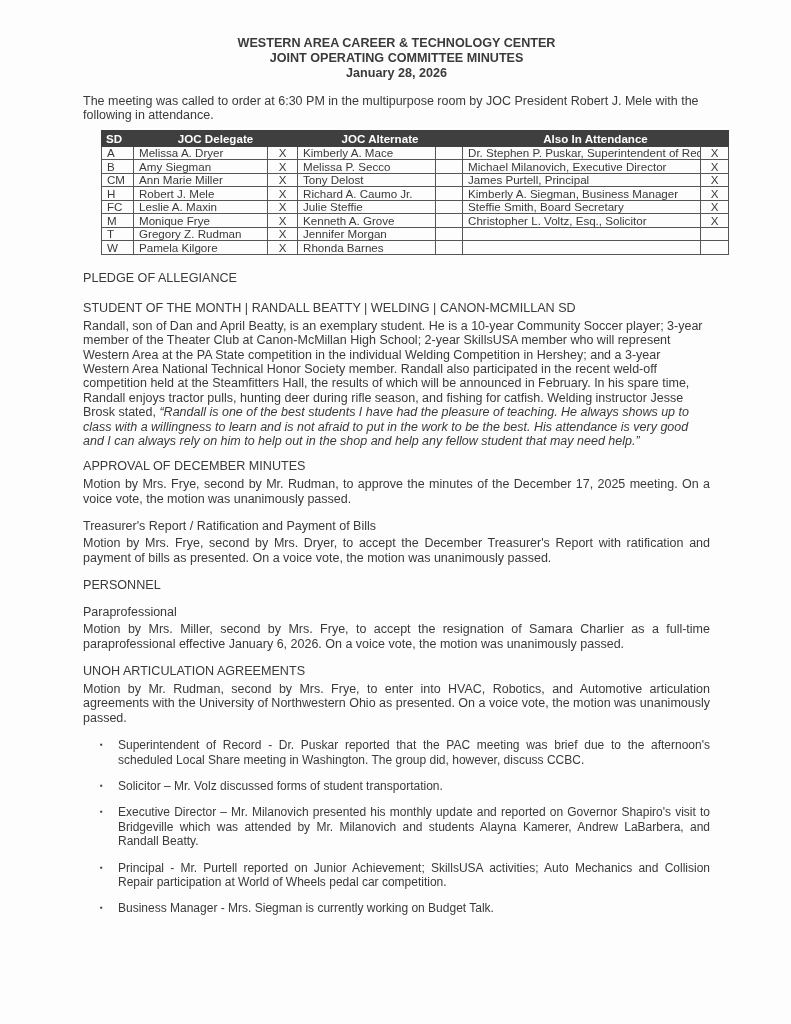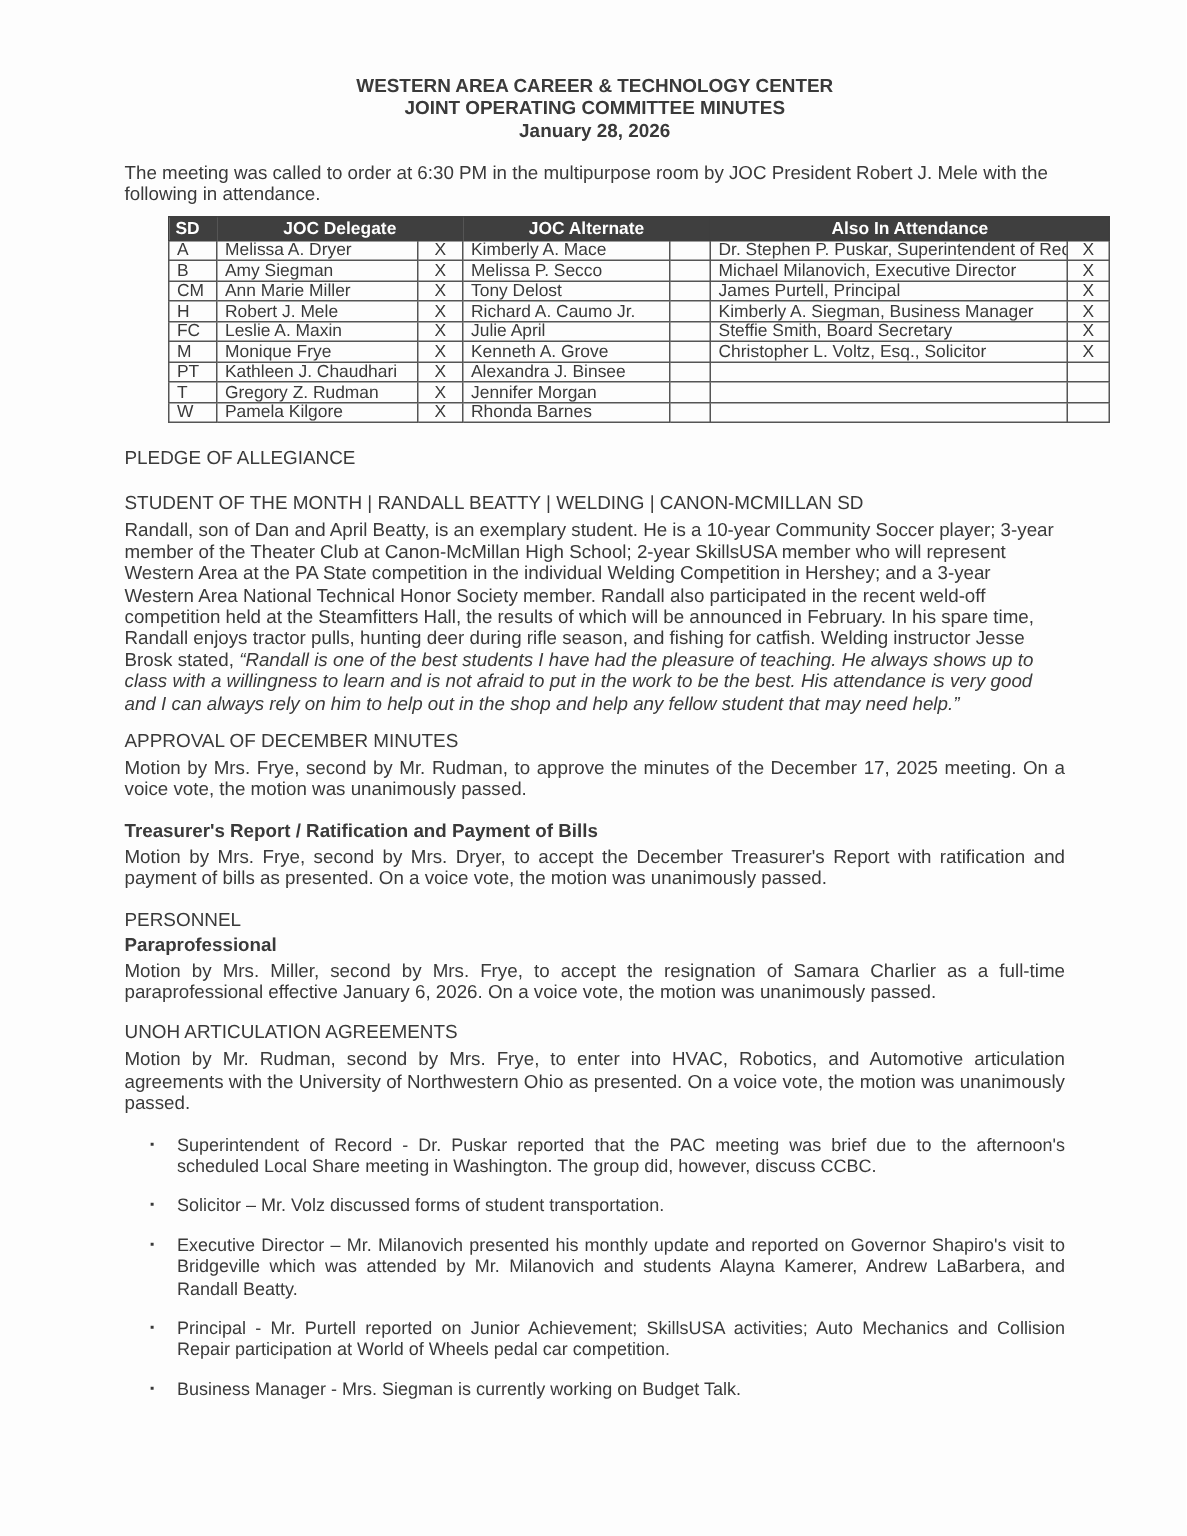--- a/index.html
+++ b/index.html
@@ -9,46 +9,46 @@
     --border:#555555;
     --page-bg:#fdfdfd;
   }
   *{margin:0;padding:0;box-sizing:border-box;}
   html,body{background:#ffffff;}
   body{font-family:"Liberation Sans","DejaVu Sans",sans-serif;}
   .page{
     width:791px;height:1024px;background:var(--page-bg);
     overflow:hidden;position:relative;
     color:var(--text);
-    padding:50px 81px 0 83px;
+    padding:36px 81px 0 83px;
   }
   .title-block{text-align:center;font-weight:bold;font-size:12.6px;line-height:15px;}
   .body-text{font-size:12.5px;line-height:14.4px;}
   .intro{margin-top:13px;}
   .att-table{
-    margin-top:7px;margin-left:29px;
+    margin-top:7px;margin-left:18px;
     border-collapse:collapse;table-layout:fixed;width:627px;
     font-size:11.6px;
   }
   .att-table th{
     background:var(--table-header-bg);color:var(--table-header-text);
     border:1px solid var(--table-header-bg);
     font-size:11.6px;font-weight:bold;
     padding:1px 2px;height:14px;
   }
   .att-table th.h-sd{text-align:left;padding-left:4px;}
   .att-table td{
     border:1px solid var(--border);
     padding:0 5px;height:13.5px;line-height:12px;
     white-space:nowrap;overflow:hidden;
   }
   .att-table td.c-x{text-align:center;padding:0 1px;}
   .section{margin-top:13px;}
   .heading{font-size:12.6px;font-weight:normal;line-height:14px;}
-  .subheading{font-size:12.5px;font-weight:bold;line-height:14px;margin-top:3px;}
+  .subheading{font-size:12.5px;font-weight:normal;line-height:14px;margin-top:13px;}
   .para{margin-top:4px;}
   .justify{text-align:justify;}
   .quote-italic{font-style:italic;}
   .gap-lg{margin-top:16px;}
   .bullet-item{display:flex;margin-top:12px;}
   .bullet-marker{
     flex:0 0 18px;margin-left:17px;
     font-size:8px;line-height:14px;
   }
   .bullet-text{flex:1;font-size:12px;line-height:14.4px;text-align:justify;}
@@ -118,42 +118,33 @@
         <td class="c-x">X</td>
         <td>Richard A. Caumo Jr.</td>
         <td class="c-x"></td>
         <td>Kimberly A. Siegman, Business Manager</td>
         <td class="c-x">X</td>
       </tr>
       <tr>
         <td>FC</td>
         <td>Leslie A. Maxin</td>
         <td class="c-x">X</td>
-        <td>Julie April</td>
+        <td>Julie Steffie</td>
         <td class="c-x"></td>
         <td>Steffie Smith, Board Secretary</td>
         <td class="c-x">X</td>
       </tr>
       <tr>
         <td>M</td>
         <td>Monique Frye</td>
         <td class="c-x">X</td>
         <td>Kenneth A. Grove</td>
         <td class="c-x"></td>
         <td>Christopher L. Voltz, Esq., Solicitor</td>
         <td class="c-x">X</td>
-      </tr>
-      <tr>
-        <td>PT</td>
-        <td>Kathleen J. Chaudhari</td>
-        <td class="c-x">X</td>
-        <td>Alexandra J. Binsee</td>
-        <td class="c-x"></td>
-        <td></td>
-        <td class="c-x"></td>
       </tr>
       <tr>
         <td>T</td>
         <td>Gregory Z. Rudman</td>
         <td class="c-x">X</td>
         <td>Jennifer Morgan</td>
         <td class="c-x"></td>
         <td></td>
         <td class="c-x"></td>
       </tr>

